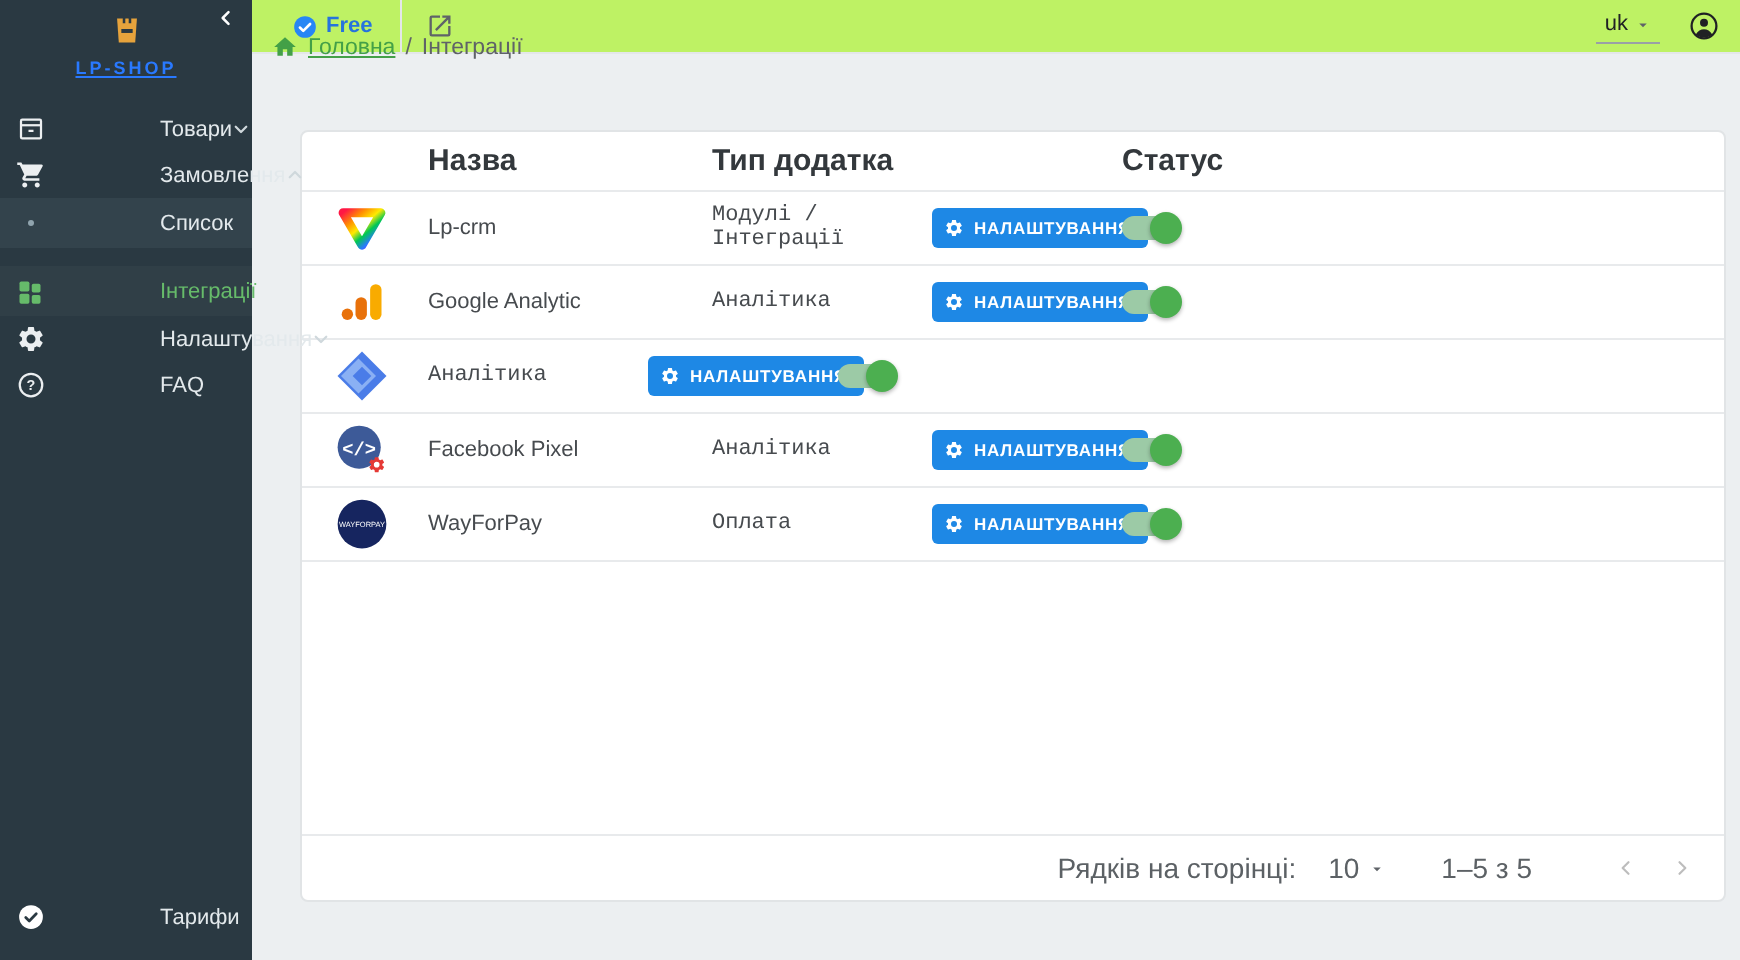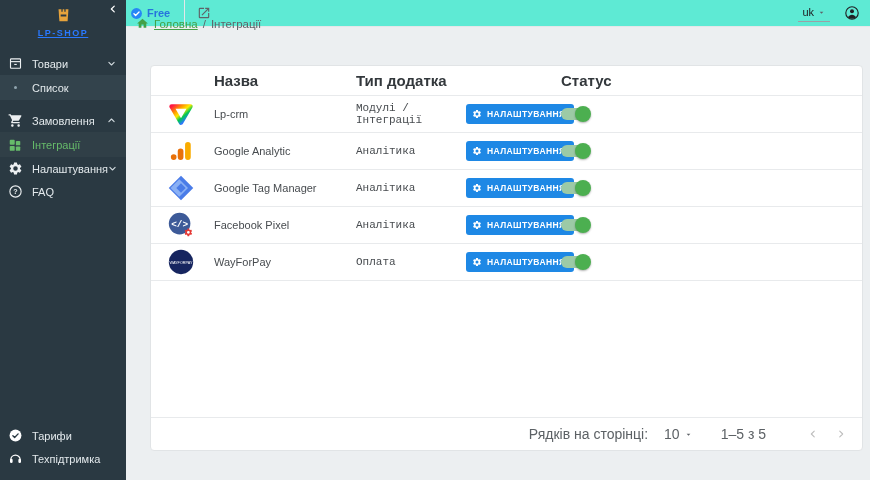--- a/index.html
+++ b/index.html
@@ -23,36 +23,36 @@
   .sb-logo-text { color: #2979ff; font-size: 9px; font-weight: bold; letter-spacing: 1.5px; margin-top: 1px; text-decoration: underline; }
   .sb-collapse { position: absolute; right: 8px; top: 4px; cursor: pointer; line-height: 0; }
 
   .sb-nav { margin-top: 8px; }
   .sb-item {
     height: 23px; display: flex; align-items: center;
     padding: 0 10px 0 7px; font-size: 11px; cursor: pointer;
     color: #e3e9ec;
   }
   .sb-item .sb-icon { width: 16px; height: 16px; margin-right: 9px; display: flex; align-items: center; justify-content: center; color: #eceff1; flex: 0 0 16px; }
-  .sb-item .sb-label { flex: 1; white-space: nowrap; }
+  .sb-item .sb-label { flex: 1; white-space: nowrap; margin-left: 48px; }
   .sb-item .sb-chevron { line-height: 0; color: #cfd8dc; }
   .sb-item.sub { background: #33434c; height: 25px; }
   .sb-item.sub .sb-icon { color: #90a4ae; }
   .sb-item.sub-last { margin-bottom: 9px; }
   .sb-item.active { color: #66bb6a; background: rgba(255,255,255,0.03); height: 25px; }
   .sb-item.active .sb-icon { color: #66bb6a; }
   .sb-spacer { flex: 1; }
   .sb-footer { margin-bottom: 10px; }
   .dot { width: 3px; height: 3px; border-radius: 50%; background: #90a4ae; }
 
   
   .topbar {
     position: absolute; left: 126px; right: 0; top: 0; height: 27px;
-    background: #5eead4; border-bottom: 1px solid #e4e7e9;
-    display: flex; align-items: center; padding: 0 10px 0 4px;
+    background: #bef264; border-bottom: 1px solid #e4e7e9;
+    display: flex; align-items: center; padding: 0 10px 0 20px;
   }
   .plan-badge { display: flex; align-items: center; gap: 4px; cursor: pointer; }
   .plan-badge .plan-label { color: #2673dd; font-size: 11px; font-weight: bold; }
   .tb-divider { width: 1px; align-self: stretch; background: #e4e7e9; margin: 0 12px 0 14px; }
   .tb-launch { line-height: 0; cursor: pointer; }
   .tb-right { margin-left: auto; display: flex; align-items: center; gap: 14px; }
   .lang-select {
     display: flex; align-items: center; gap: 3px; cursor: pointer;
     border-bottom: 1px solid #9aa0a6; padding: 2px 4px 3px; font-size: 11px; color: #202124;
   }
@@ -139,38 +139,38 @@
             <path d="M10 13.5h4"></path>
           </svg>
       </span>
       <span class="sb-label">Товари</span>
       <span class="sb-chevron">
         <svg width="9" height="9" viewBox="0 0 24 24" fill="none" stroke="currentColor" stroke-width="3" stroke-linecap="round" stroke-linejoin="round">
             <polyline points="5,9 12,16 19,9"></polyline>
           </svg>
       </span>
     </div>
-    <div class="sb-item sub sub-last">
-      <span class="sb-icon">
-          <span class="dot"></span>
-        </span>
-      <span class="sb-label">Список</span>
-    </div>
     <div class="sb-item">
       <span class="sb-icon">
         <svg width="15" height="15" viewBox="0 0 24 24" fill="currentColor">
             <path d="M7 18c-1.1 0-2 .9-2 2s.9 2 2 2 2-.9 2-2-.9-2-2-2zM1 2v2h2l3.6 7.6-1.4 2.4c-.6 1.1.2 2.5 1.5 2.5h12v-2H7.4l1.1-2h7.4c.8 0 1.4-.4 1.8-1l3.6-6.5c.4-.7-.1-1.5-.9-1.5H5.2L4.3 2H1zm16 16c-1.1 0-2 .9-2 2s.9 2 2 2 2-.9 2-2-.9-2-2-2z"></path>
           </svg>
       </span>
       <span class="sb-label">Замовлення</span>
       <span class="sb-chevron">
         <svg width="9" height="9" viewBox="0 0 24 24" fill="none" stroke="currentColor" stroke-width="3" stroke-linecap="round" stroke-linejoin="round">
             <polyline points="5,15 12,8 19,15"></polyline>
           </svg>
       </span>
+    </div>
+    <div class="sb-item sub sub-last">
+      <span class="sb-icon">
+          <span class="dot"></span>
+        </span>
+      <span class="sb-label">Список</span>
     </div>
     <div class="sb-item active">
       <span class="sb-icon">
         <svg width="14" height="14" viewBox="0 0 24 24" fill="currentColor">
             <rect x="3" y="3" width="8.5" height="8.5" rx="1.5"></rect>
             <rect x="13.5" y="5" width="7.5" height="7.5" rx="1.5"></rect>
             <rect x="3" y="13.5" width="8.5" height="8.5" rx="1.5"></rect>
             <rect x="13.5" y="14.5" width="7.5" height="7.5" rx="1.5"></rect>
           </svg>
       </span>
@@ -204,30 +204,20 @@
 
   <nav class="sb-nav sb-footer">
     <div class="sb-item">
       <span class="sb-icon">
         <svg width="15" height="15" viewBox="0 0 24 24">
             <circle cx="12" cy="12" r="9.5" fill="#ffffff"></circle>
             <path d="M7.8 12.4l2.8 2.8 5.6-5.8" fill="none" stroke="#2a3942" stroke-width="2.2" stroke-linecap="round" stroke-linejoin="round"></path>
           </svg>
       </span>
       <span class="sb-label">Тарифи</span>
-    </div>
-    <div class="sb-item">
-      <span class="sb-icon">
-        <svg width="15" height="15" viewBox="0 0 24 24">
-            <path d="M4.5 14a7.5 7.5 0 0 1 15 0" fill="none" stroke="#ffffff" stroke-width="2"></path>
-            <rect x="3.2" y="12.5" width="4.2" height="6.5" rx="2" fill="#ffffff"></rect>
-            <rect x="16.6" y="12.5" width="4.2" height="6.5" rx="2" fill="#ffffff"></rect>
-          </svg>
-      </span>
-      <span class="sb-label">Техпідтримка</span>
     </div>
   </nav>
 </aside>
 
 <header class="topbar">
   <span class="plan-badge">
     <span style="line-height:0;">
       <svg width="13" height="13" viewBox="0 0 24 24">
           <circle cx="12" cy="12" r="10" fill="#2686f5"></circle>
           <path d="M7.3 12.5l3.1 3.1 6.3-6.4" fill="none" stroke="#ffffff" stroke-width="2.4" stroke-linecap="round" stroke-linejoin="round"></path>
@@ -343,21 +333,20 @@
   <div class="trow">
     <div class="cell c-logo">
         <span class="logo">
       <svg width="28" height="28" viewBox="0 0 24 24">
             <path d="M12 1.5 22.5 12 12 22.5 1.5 12z" fill="#4a7ce8"></path>
             <path d="M10.5 4.5 18 12l-7.5 7.5L3 12z" fill="#8ab0f4"></path>
             <path d="M12 8 16 12l-4 4-4-4z" fill="#4a7ce8"></path>
           </svg>
     </span>
       </div>
-    <div class="cell c-name">Google Tag Manager</div>
     <div class="cell c-type">Аналітика</div>
     <div class="cell c-btn"><button class="settings-btn">
       <span class="btn-gear"><svg width="10" height="10" viewBox="0 0 24 24" fill="#fff">
               <path d="M19.14 12.94c.04-.3.06-.61.06-.94 0-.32-.02-.64-.07-.94l2.03-1.58a.49.49 0 0 0 .12-.61l-1.92-3.32a.49.49 0 0 0-.59-.22l-2.39.96c-.5-.38-1.03-.7-1.62-.94l-.36-2.54a.48.48 0 0 0-.48-.41h-3.84c-.24 0-.43.17-.47.41l-.36 2.54c-.59.24-1.13.57-1.62.94l-2.39-.96a.49.49 0 0 0-.59.22L2.74 8.87a.49.49 0 0 0 .12.61l2.03 1.58c-.05.3-.09.63-.09.94s.02.64.07.94l-2.03 1.58a.49.49 0 0 0-.12.61l1.92 3.32c.12.22.37.29.59.22l2.39-.96c.5.38 1.03.7 1.62.94l.36 2.54c.05.24.24.41.48.41h3.84c.24 0 .44-.17.47-.41l.36-2.54c.59-.24 1.13-.56 1.62-.94l2.39.96c.22.08.47 0 .59-.22l1.92-3.32a.49.49 0 0 0-.12-.61l-2.01-1.58zM12 15.6a3.6 3.6 0 1 1 0-7.2 3.6 3.6 0 0 1 0 7.2z"></path>
             </svg></span>
       <span>НАЛАШТУВАННЯ</span>
     </button></div>
     <div class="cell c-status">
         <span class="toggle">
           <span class="track"></span>

